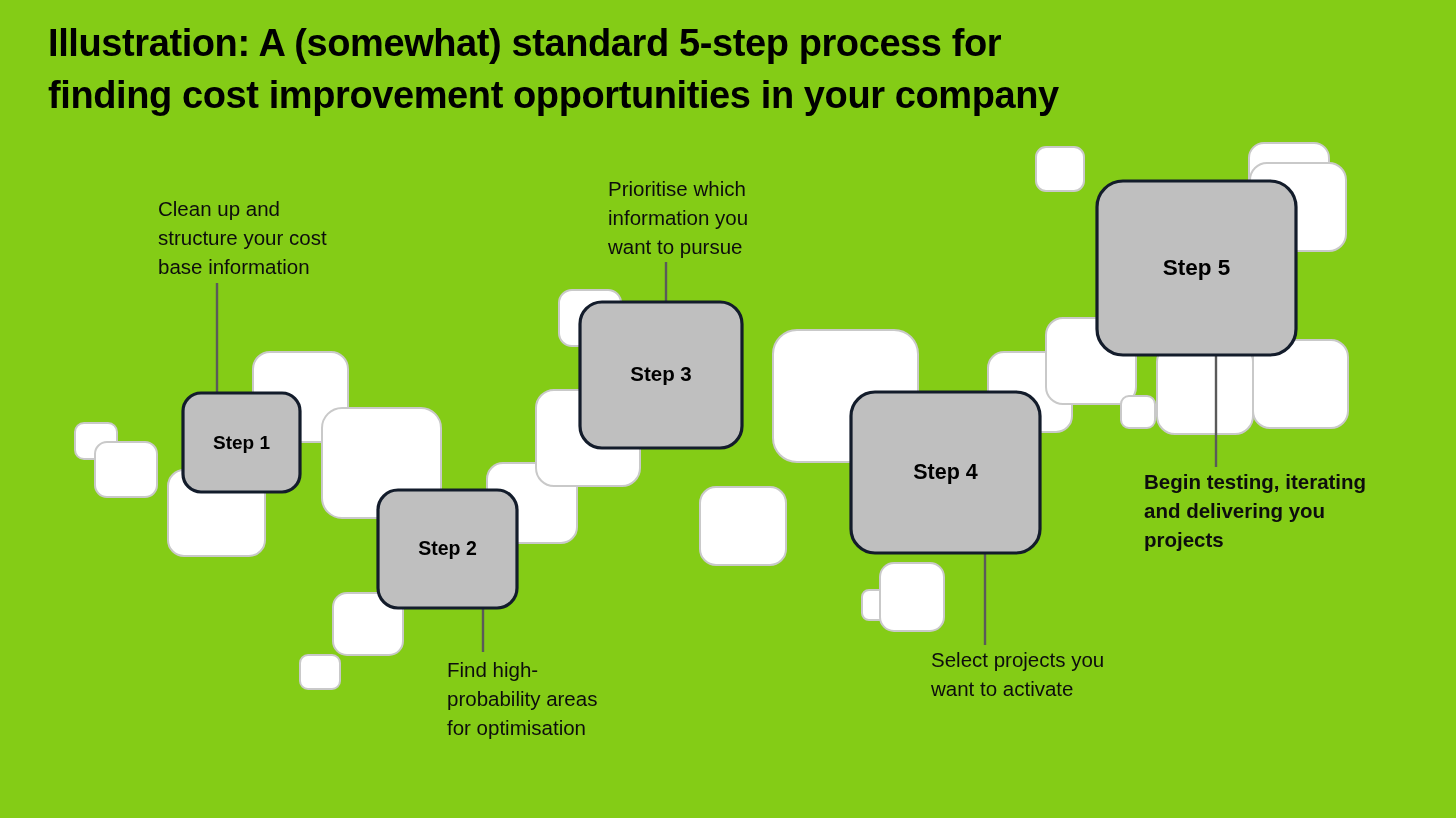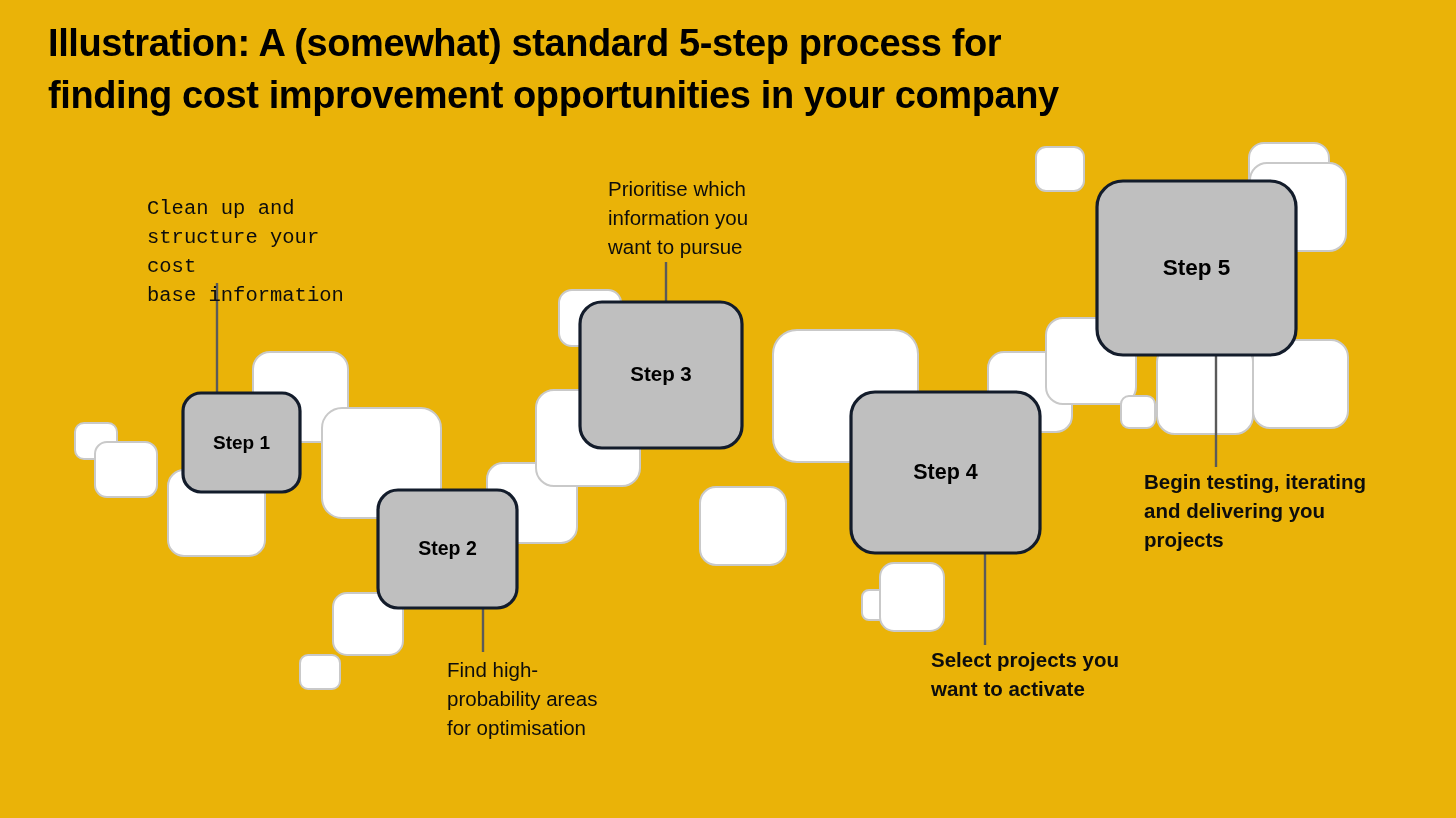--- a/index.html
+++ b/index.html
@@ -11,21 +11,21 @@
     width: 1456px;
     height: 818px;
     overflow: hidden;
     font-family: "Liberation Sans", sans-serif;
     position: relative;
   }
   #page-root {
     position: relative;
     width: 1456px;
     height: 818px;
-    background: #eab308;
+    background: #84cc16;
   }
   .title {
     position: absolute;
     left: 48px;
     top: 18px;
     width: 1360px;
     font-family: "Liberation Sans", sans-serif;
     font-weight: 700;
     font-size: 38px;
     line-height: 1.36;
@@ -131,29 +131,29 @@
           <text x="945.5" y="473.5" class="step-label" font-size="21.5">Step 4</text>
         </g>
         <g>
           <rect x="1097" y="181" width="199" height="174" rx="26" ry="26" class="step-box"></rect>
           <text x="1196.5" y="269" class="step-label" font-size="22.5">Step 5</text>
         </g>
       </g>
   </svg>
 
   <div id="annotation-layer">
-      <div class="annotation" style="left: 147px; top: 194px; width: 230px; font-family: Liberation Mono, monospace;">Clean up and
+      <div class="annotation" style="left: 158px; top: 194px; width: 230px;">Clean up and
 structure your cost
 base information</div>
       <div class="annotation" style="left: 447px; top: 655px; width: 230px;">Find high-
 probability areas
 for optimisation</div>
       <div class="annotation" style="left: 608px; top: 174px; width: 230px;">Prioritise which
 information you
 want to pursue</div>
-      <div class="annotation" style="left: 931px; top: 645px; width: 250px; font-weight: bold;">Select projects you
+      <div class="annotation" style="left: 931px; top: 645px; width: 250px;">Select projects you
 want to activate</div>
       <div class="annotation" style="left: 1144px; top: 467px; width: 270px; font-weight: bold;">Begin testing, iterating
 and delivering you
 projects</div>
     </div>
 
 </div>
 
 </body></html>

